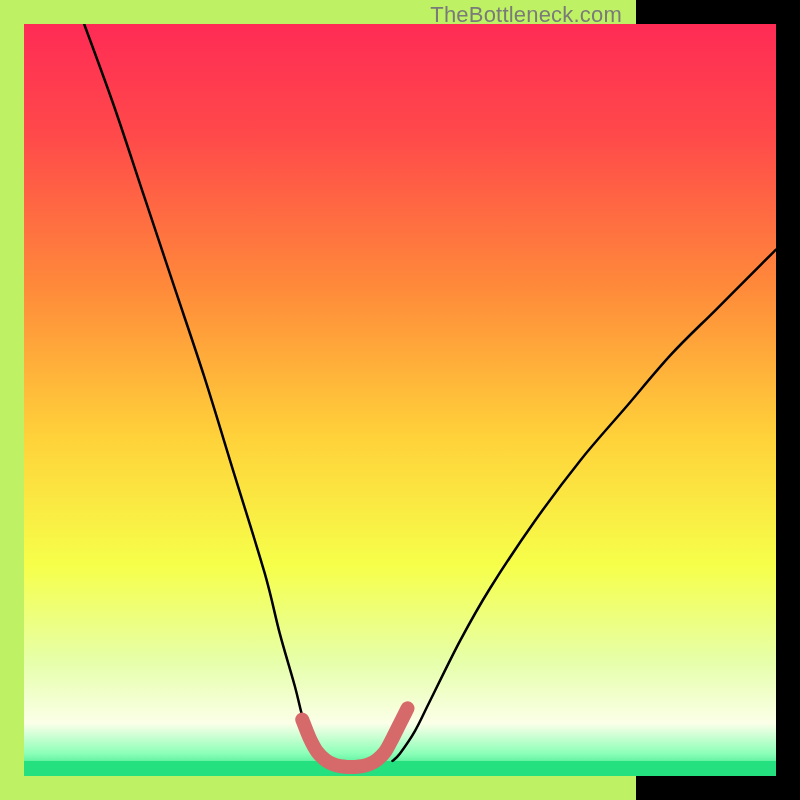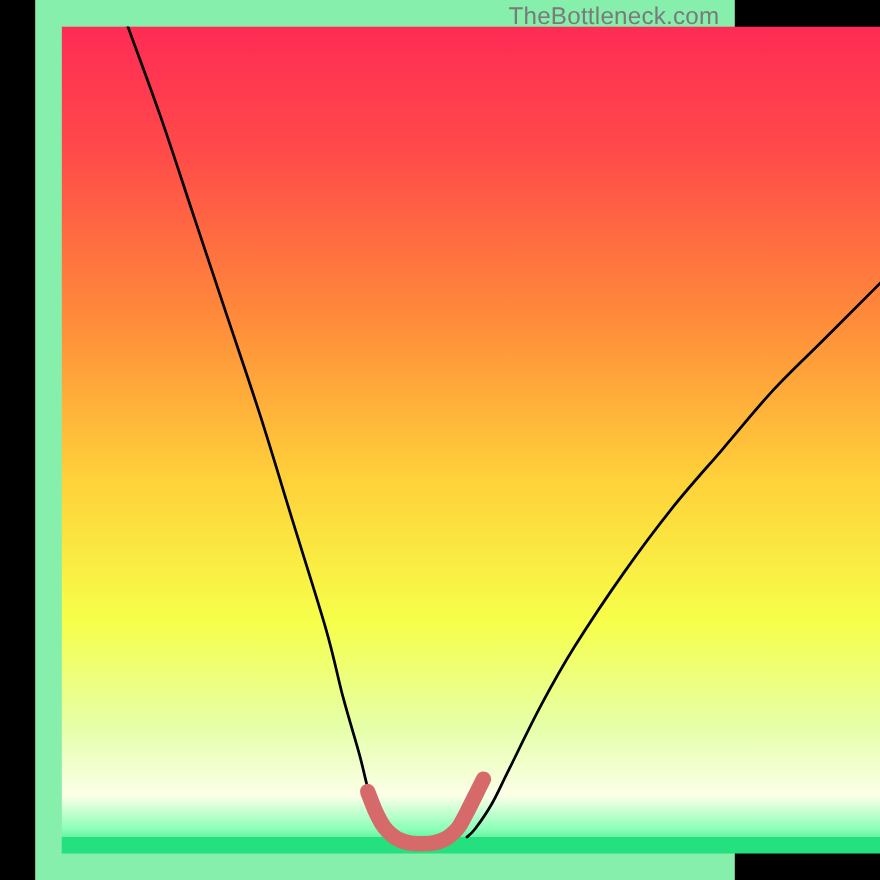--- a/index.html
+++ b/index.html
@@ -10,22 +10,21 @@
     background: #000;
     overflow: hidden;
     font-family: Arial, Helvetica, sans-serif;
   }
   .frame {
     position: absolute;
     top: 0;
     left: 0;
     width: 636px;
     height: 800px;
-    background: #86efac;
-    margin-left: 32px;
+    background: #bef264;
   }
   .plot {
     position: absolute;
     top: 24px;
     left: 24px;
     width: 752px;
     height: 752px;
   }
   .watermark {
     position: absolute;

